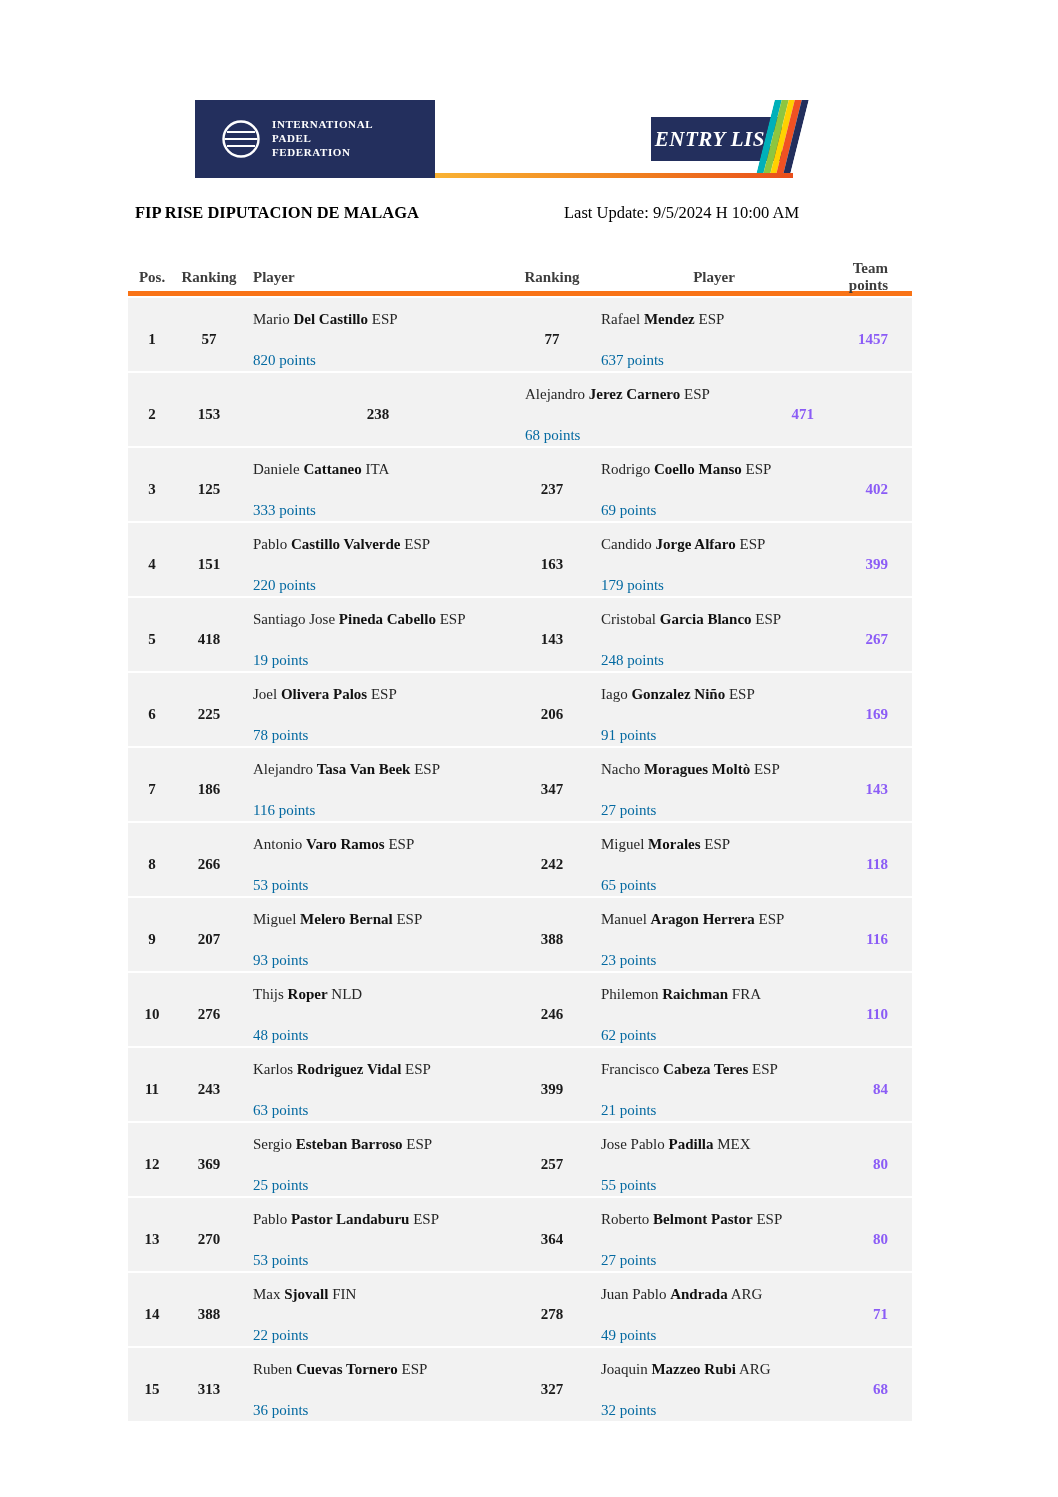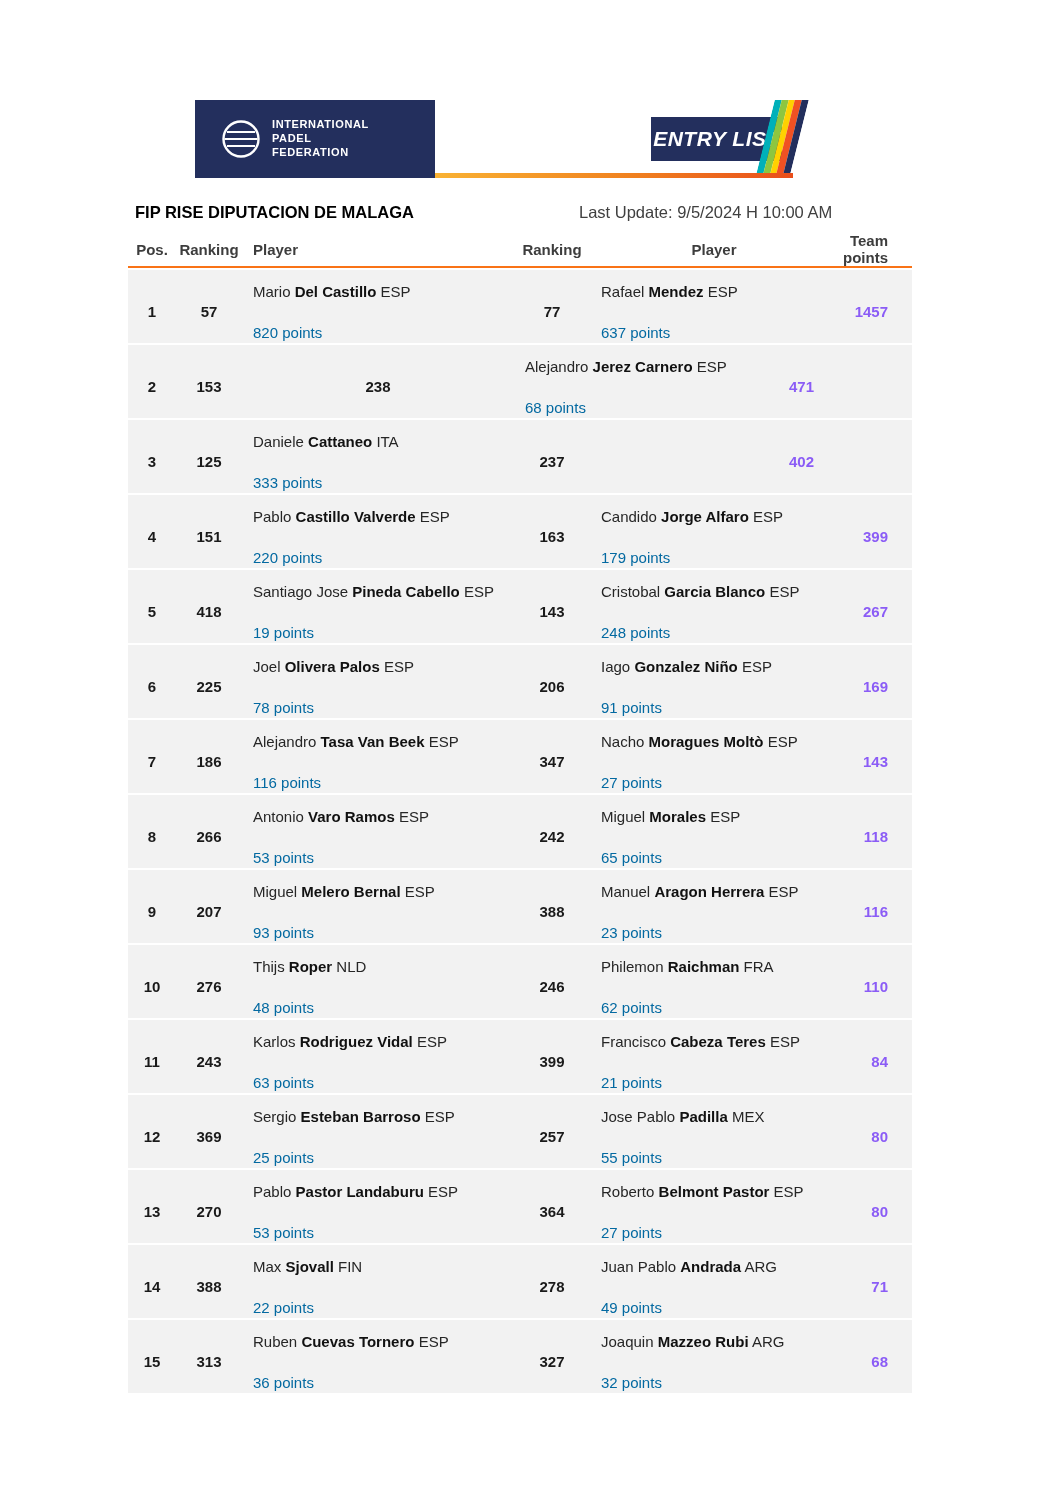--- a/index.html
+++ b/index.html
@@ -1,20 +1,20 @@
 <!DOCTYPE html>
 <html><head>
 <meta charset="utf-8">
 <style>
   html,body{margin:0;padding:0;background:#ffffff;}
   .page{
     position:relative;
     width:1058px;height:1497px;
     background:#ffffff;
-    font-family:Liberation Sans, sans-serif;
+    font-family:Liberation Serif, serif;
     color:#262626;
     overflow:hidden;
   }
 
   
   .banner{position:absolute;left:195px;top:100px;width:605px;height:78px;}
   .logo-block{
     position:absolute;left:0;top:0;width:240px;height:78px;
     background:#232f5d;display:flex;align-items:center;
     padding-left:26px;box-sizing:border-box;
@@ -37,33 +37,33 @@
   }
   .stripes span{flex:1 1 auto;height:100%;}
   .underline{
     position:absolute;left:240px;bottom:0;width:358px;height:5px;
     background:linear-gradient(90deg,#f9b233 0%,#f0811f 55%,#e94e1b 100%);
   }
 
   
   .title-row{position:absolute;left:135px;top:203px;width:790px;height:24px;}
   .tournament{position:absolute;left:0;top:0;font-size:16.5px;font-weight:bold;color:#000000;}
-  .last-update{position:absolute;left:444px;top:0;font-size:16.5px;color:#404040;}
+  .last-update{position:absolute;left:429px;top:0;font-size:16.5px;color:#000000;}
 
   
   .entry-table{position:absolute;left:128px;top:232px;width:784px;}
   .grid-row{
     display:grid;
     grid-template-columns:48px 66px 272px 76px 248px 74px;
     width:784px;box-sizing:border-box;
   }
   .t-head{
     height:36px;align-items:center;
-    border-bottom:2px solid #f97316;
-    font-weight:bold;color:#3d3d3d;font-size:15px;
+    border-bottom:5px solid #f97316;
+    font-weight:bold;color:#3d3d3d;font-size:15px;margin-top:28px;
   }
   .h-pos{text-align:center;}
   .h-rank1{text-align:center;}
   .h-player1{text-align:left;padding-left:11px;}
   .h-rank2{text-align:center;}
   .h-player2{text-align:center;}
   .h-team{text-align:right;padding-right:24px;line-height:1.15;}
 
   .t-body{margin-top:2px;}
   .t-row{
@@ -162,20 +162,24 @@
   </div>
 
   <div class="grid-row t-row">
     <div class="c-center">3</div>
     <div class="c-center">125</div>
     <div class="c-player">
       <div class="p-name"><span>Daniele </span><b>Cattaneo</b><span> ITA</span></div>
       <div class="p-points">333 points</div>
     </div>
     <div class="c-center">237</div>
+    <div class="c-player">
+      <div class="p-name"><span>Rodrigo </span><b>Coello Manso</b><span> ESP</span></div>
+      <div class="p-points">69 points</div>
+    </div>
     <div class="c-team">402</div>
   </div>
 
   <div class="grid-row t-row">
     <div class="c-center">4</div>
     <div class="c-center">151</div>
     <div class="c-player">
       <div class="p-name"><span>Pablo </span><b>Castillo Valverde</b><span> ESP</span></div>
       <div class="p-points">220 points</div>
     </div>

